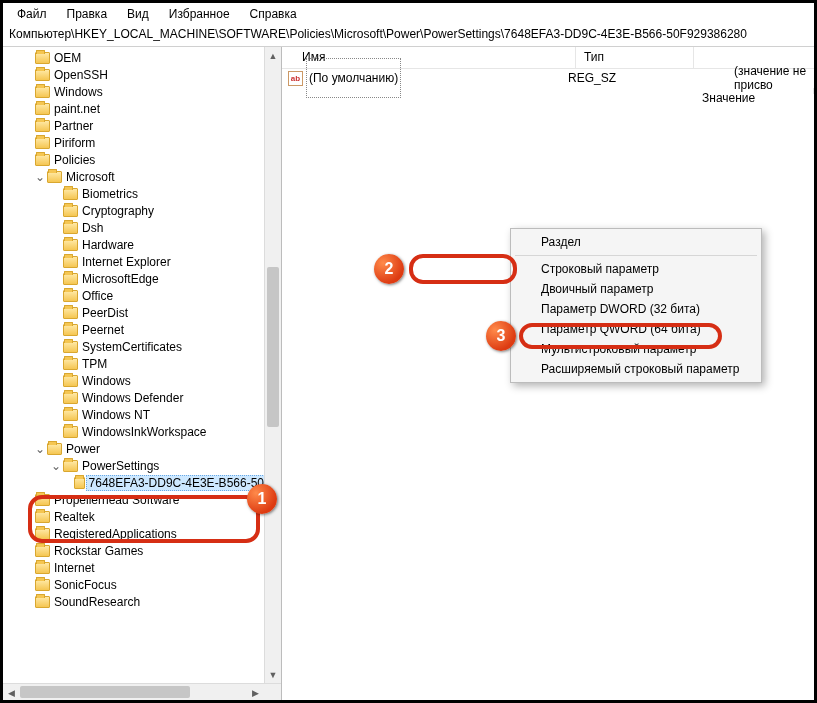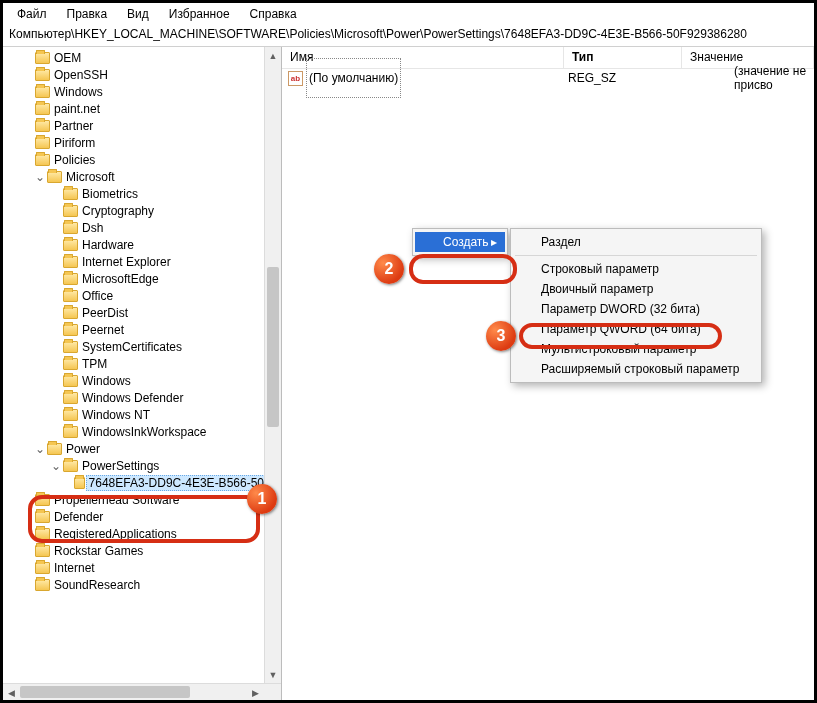--- a/index.html
+++ b/index.html
@@ -99,28 +99,29 @@
   .node.selected .lbl-box {
     background: #cde8ff; border: 1px dotted #6aa9e6;
     padding: 0 2px; margin-left: -3px;
   }
   .list {
     flex: 1; position: relative; overflow: hidden;
   }
   .list-header {
     height: 22px; display: flex; border-bottom: 1px solid #e6e6e6;
     font-size: 12px;
+    padding-left: 12px;
   }
   .list-header > div {
     border-right: 1px solid #e6e6e6;
     padding: 3px 8px;
   }
   .col-name { width: 282px; }
-  .col-type { width: 118px; font-weight: bold; }
-  .col-val  { flex: 1; }
+  .col-type { width: 118px; }
+  .col-val  { flex: 1; margin-top: 41px; }
   .list-row {
     display: flex; align-items: center;
     height: 18px; font-size: 12px;
   }
   .val-icon {
     width: 15px; height: 15px; margin: 0 3px 0 6px;
     border: 1px solid #c96; background: #fff;
     display: inline-flex; align-items: center; justify-content: center;
     font-size: 8px; color: #c33; font-weight: bold;
   }
@@ -348,36 +349,41 @@
             <span class="lbl-box">7648EFA3-DD9C-4E3E-B566-50F9</span>
           </div>
           <div class="node" style="--indent: 18px;">
             <span class="exp"></span>
             <span class="folder"></span>
             <span class="lbl-box">Propellerhead Software</span>
           </div>
           <div class="node" style="--indent: 18px;">
             <span class="exp"></span>
             <span class="folder"></span>
-            <span class="lbl-box">Defender</span>
+            <span class="lbl-box">Realtek</span>
           </div>
           <div class="node" style="--indent: 18px;">
             <span class="exp"></span>
             <span class="folder"></span>
             <span class="lbl-box">RegisteredApplications</span>
           </div>
           <div class="node" style="--indent: 18px;">
             <span class="exp"></span>
             <span class="folder"></span>
             <span class="lbl-box">Rockstar Games</span>
           </div>
           <div class="node" style="--indent: 18px;">
             <span class="exp"></span>
             <span class="folder"></span>
             <span class="lbl-box">Internet</span>
+          </div>
+          <div class="node" style="--indent: 18px;">
+            <span class="exp"></span>
+            <span class="folder"></span>
+            <span class="lbl-box">SonicFocus</span>
           </div>
           <div class="node" style="--indent: 18px;">
             <span class="exp"></span>
             <span class="folder"></span>
             <span class="lbl-box">SoundResearch</span>
           </div>
         </div>
       <div class="vscroll">
         <div class="sbtn">▲</div>
         <div class="thumb" style="top:220px; height:160px;"></div>
@@ -396,23 +402,20 @@
         <div class="col-type">Тип</div>
         <div class="col-val">Значение</div>
       </div>
       <div class="list-row">
         <span class="val-icon">ab</span>
         <div class="nm"><span>(По умолчанию)</span></div>
         <div class="tp">REG_SZ</div>
         <div class="vl">(значение не присво</div>
       </div>
 
-      <div class="ctx" style="left:130px; top:181px; width:96px;">
-        <div class="item hl">Создать</div>
-      </div>
 
       <div class="ctx" style="left:228px; top:181px; width:252px;">
         <div class="item">Раздел</div>
         <div style="border-top:1px solid #d6d6d6; margin:3px 2px;"></div>
         <div class="item">Строковый параметр</div>
         <div class="item">Двоичный параметр</div>
         <div class="item">Параметр DWORD (32 бита)</div>
         <div class="item">Параметр QWORD (64 бита)</div>
         <div class="item">Мультистроковый параметр</div>
         <div class="item">Расширяемый строковый параметр</div>

